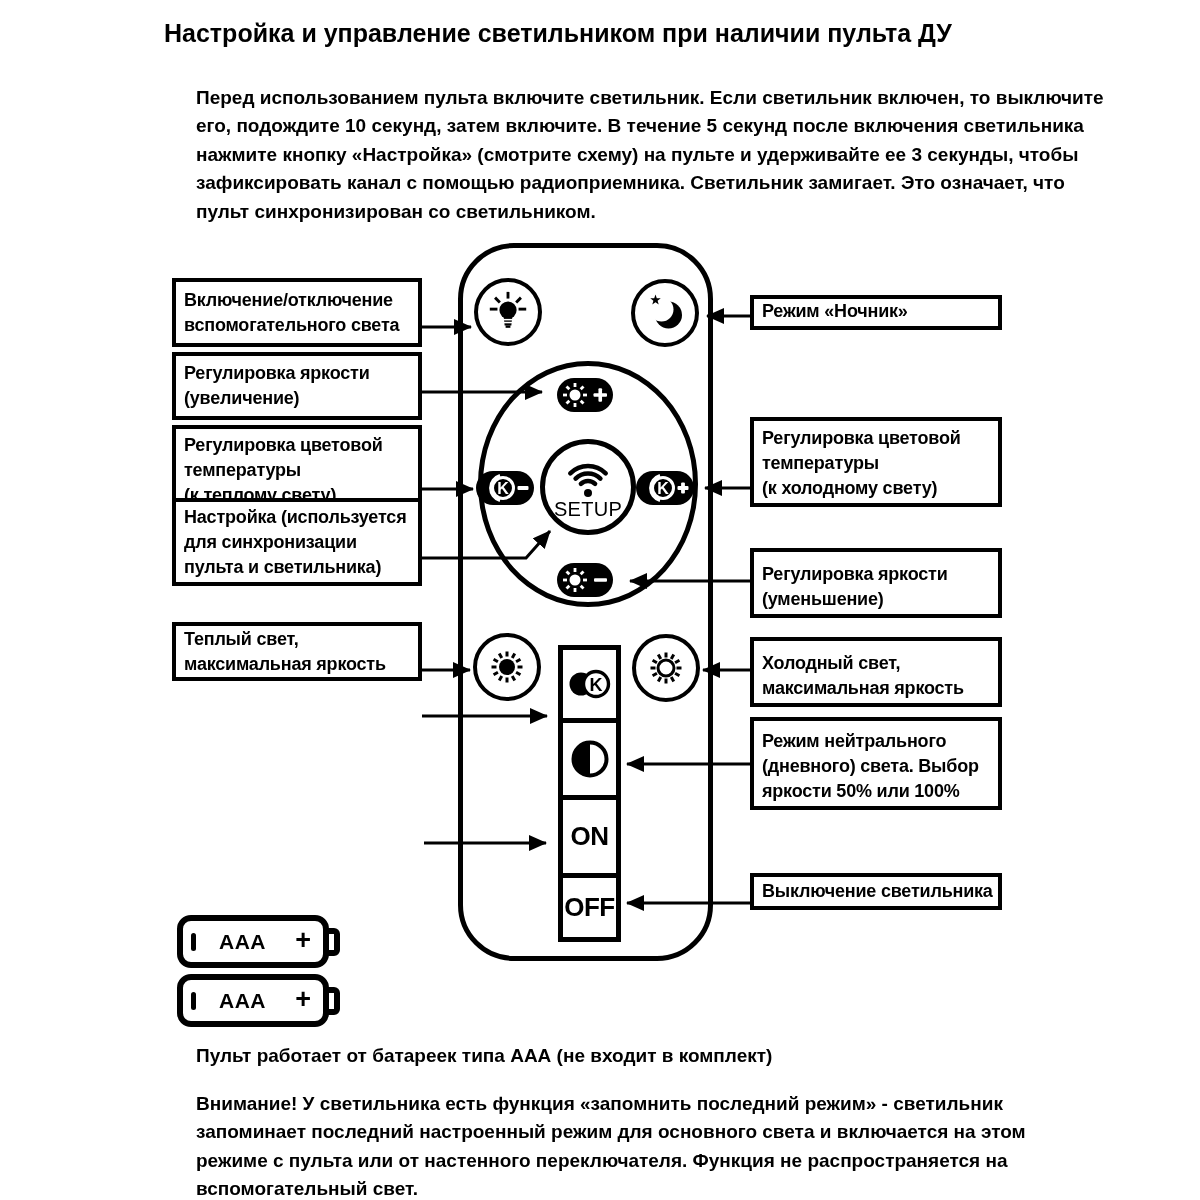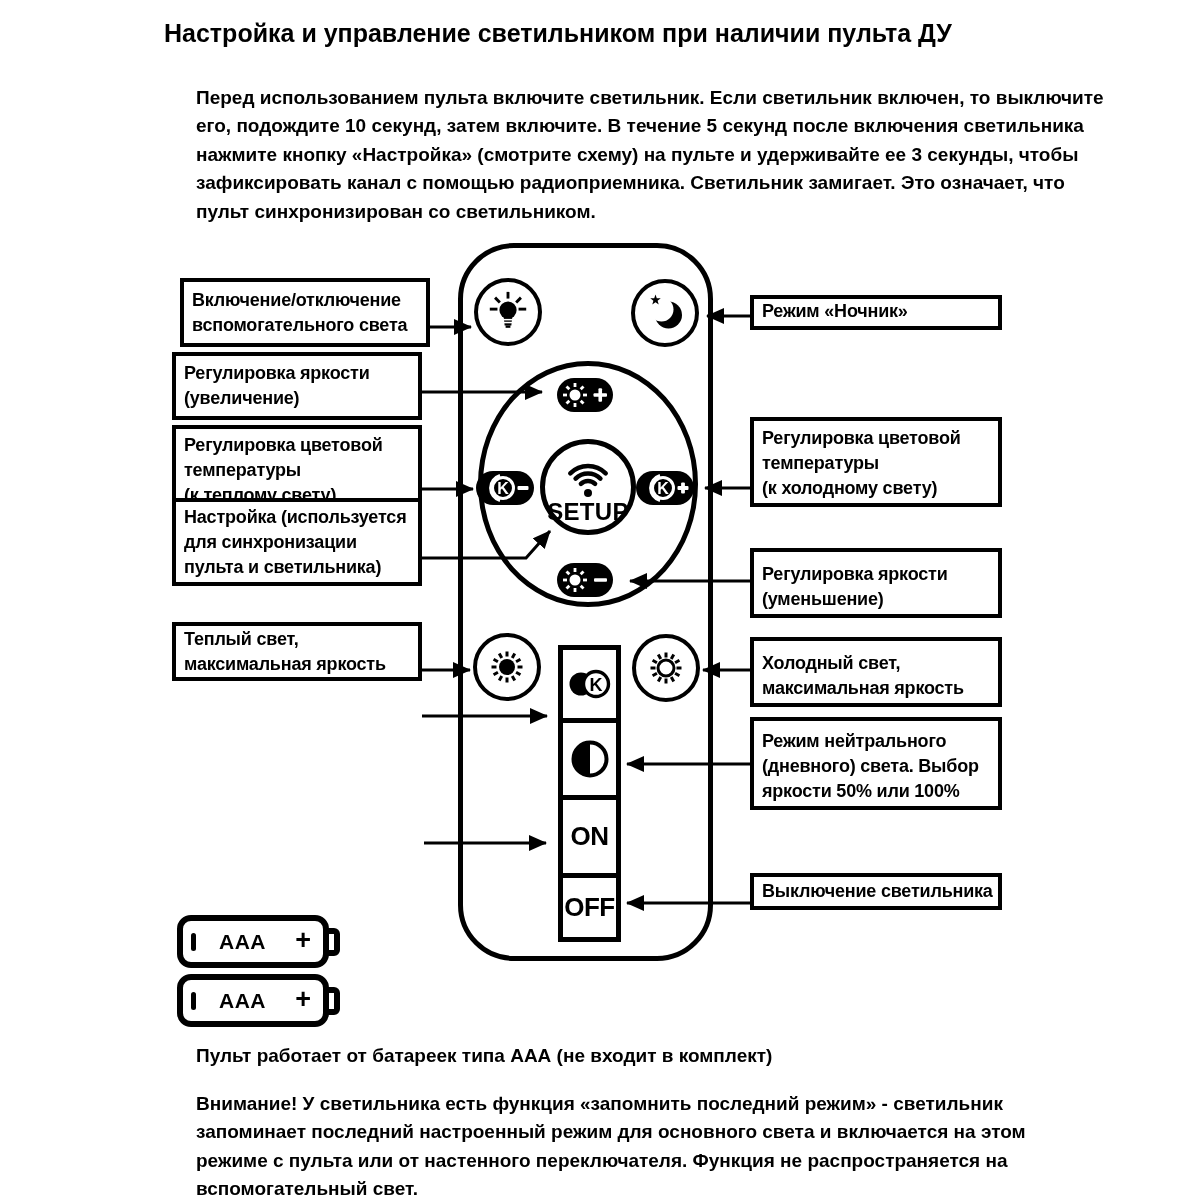--- a/index.html
+++ b/index.html
@@ -43,21 +43,21 @@
   }
   .pill {
     position:absolute; background:#000; border-radius:17px; z-index:2;
     display:flex; align-items:center; justify-content:center;
   }
   .setup-btn {
     position:absolute; left:540px; top:439px; width:96px; height:96px;
     border:5px solid #000; border-radius:50%; background:#fff; z-index:3;
     display:flex; flex-direction:column; align-items:center; justify-content:flex-start;
   }
-  .setup-label { font-size:24px; font-weight:bold; letter-spacing:0.3px; margin-top:-3px; }
+  .setup-label { font-size:20px; font-weight:normal; letter-spacing:0.3px; margin-top:-3px; }
   .btn-column { position:absolute; left:558px; top:645px; width:63px; z-index:2; }
   .col-cell {
     width:63px; border:5px solid #000; background:#fff;
     display:flex; align-items:center; justify-content:center;
   }
   .col-cell + .col-cell { margin-top:-5px; }
   .cc1 { height:78px; } .cc2 { height:82px; } .cc3 { height:83px; } .cc4 { height:69px; }
   .onoff { font-size:26px; font-weight:bold; letter-spacing:-0.5px; }
   
   .arrows { position:absolute; left:0; top:0; z-index:5; pointer-events:none; }
@@ -242,21 +242,21 @@
       </svg>
     </div>
     <div class="col-cell cc3">
       <span class="onoff">ON</span>
     </div>
     <div class="col-cell cc4">
       <span class="onoff">OFF</span>
     </div>
   </div>
 
-  <div class="label-box lb-left" style="top:278px; height:69px;margin-left:8px;">
+  <div class="label-box lb-left" style="top:278px; height:69px;">
       <span>Включение/отключение
 вспомогательного света</span>
     </div>
   <div class="label-box lb-left" style="top:352px; height:68px;">
       <span>Регулировка яркости
 (увеличение)</span>
     </div>
   <div class="label-box lb-left" style="top:425px; height:90px;">
       <span>Регулировка цветовой
 температуры

